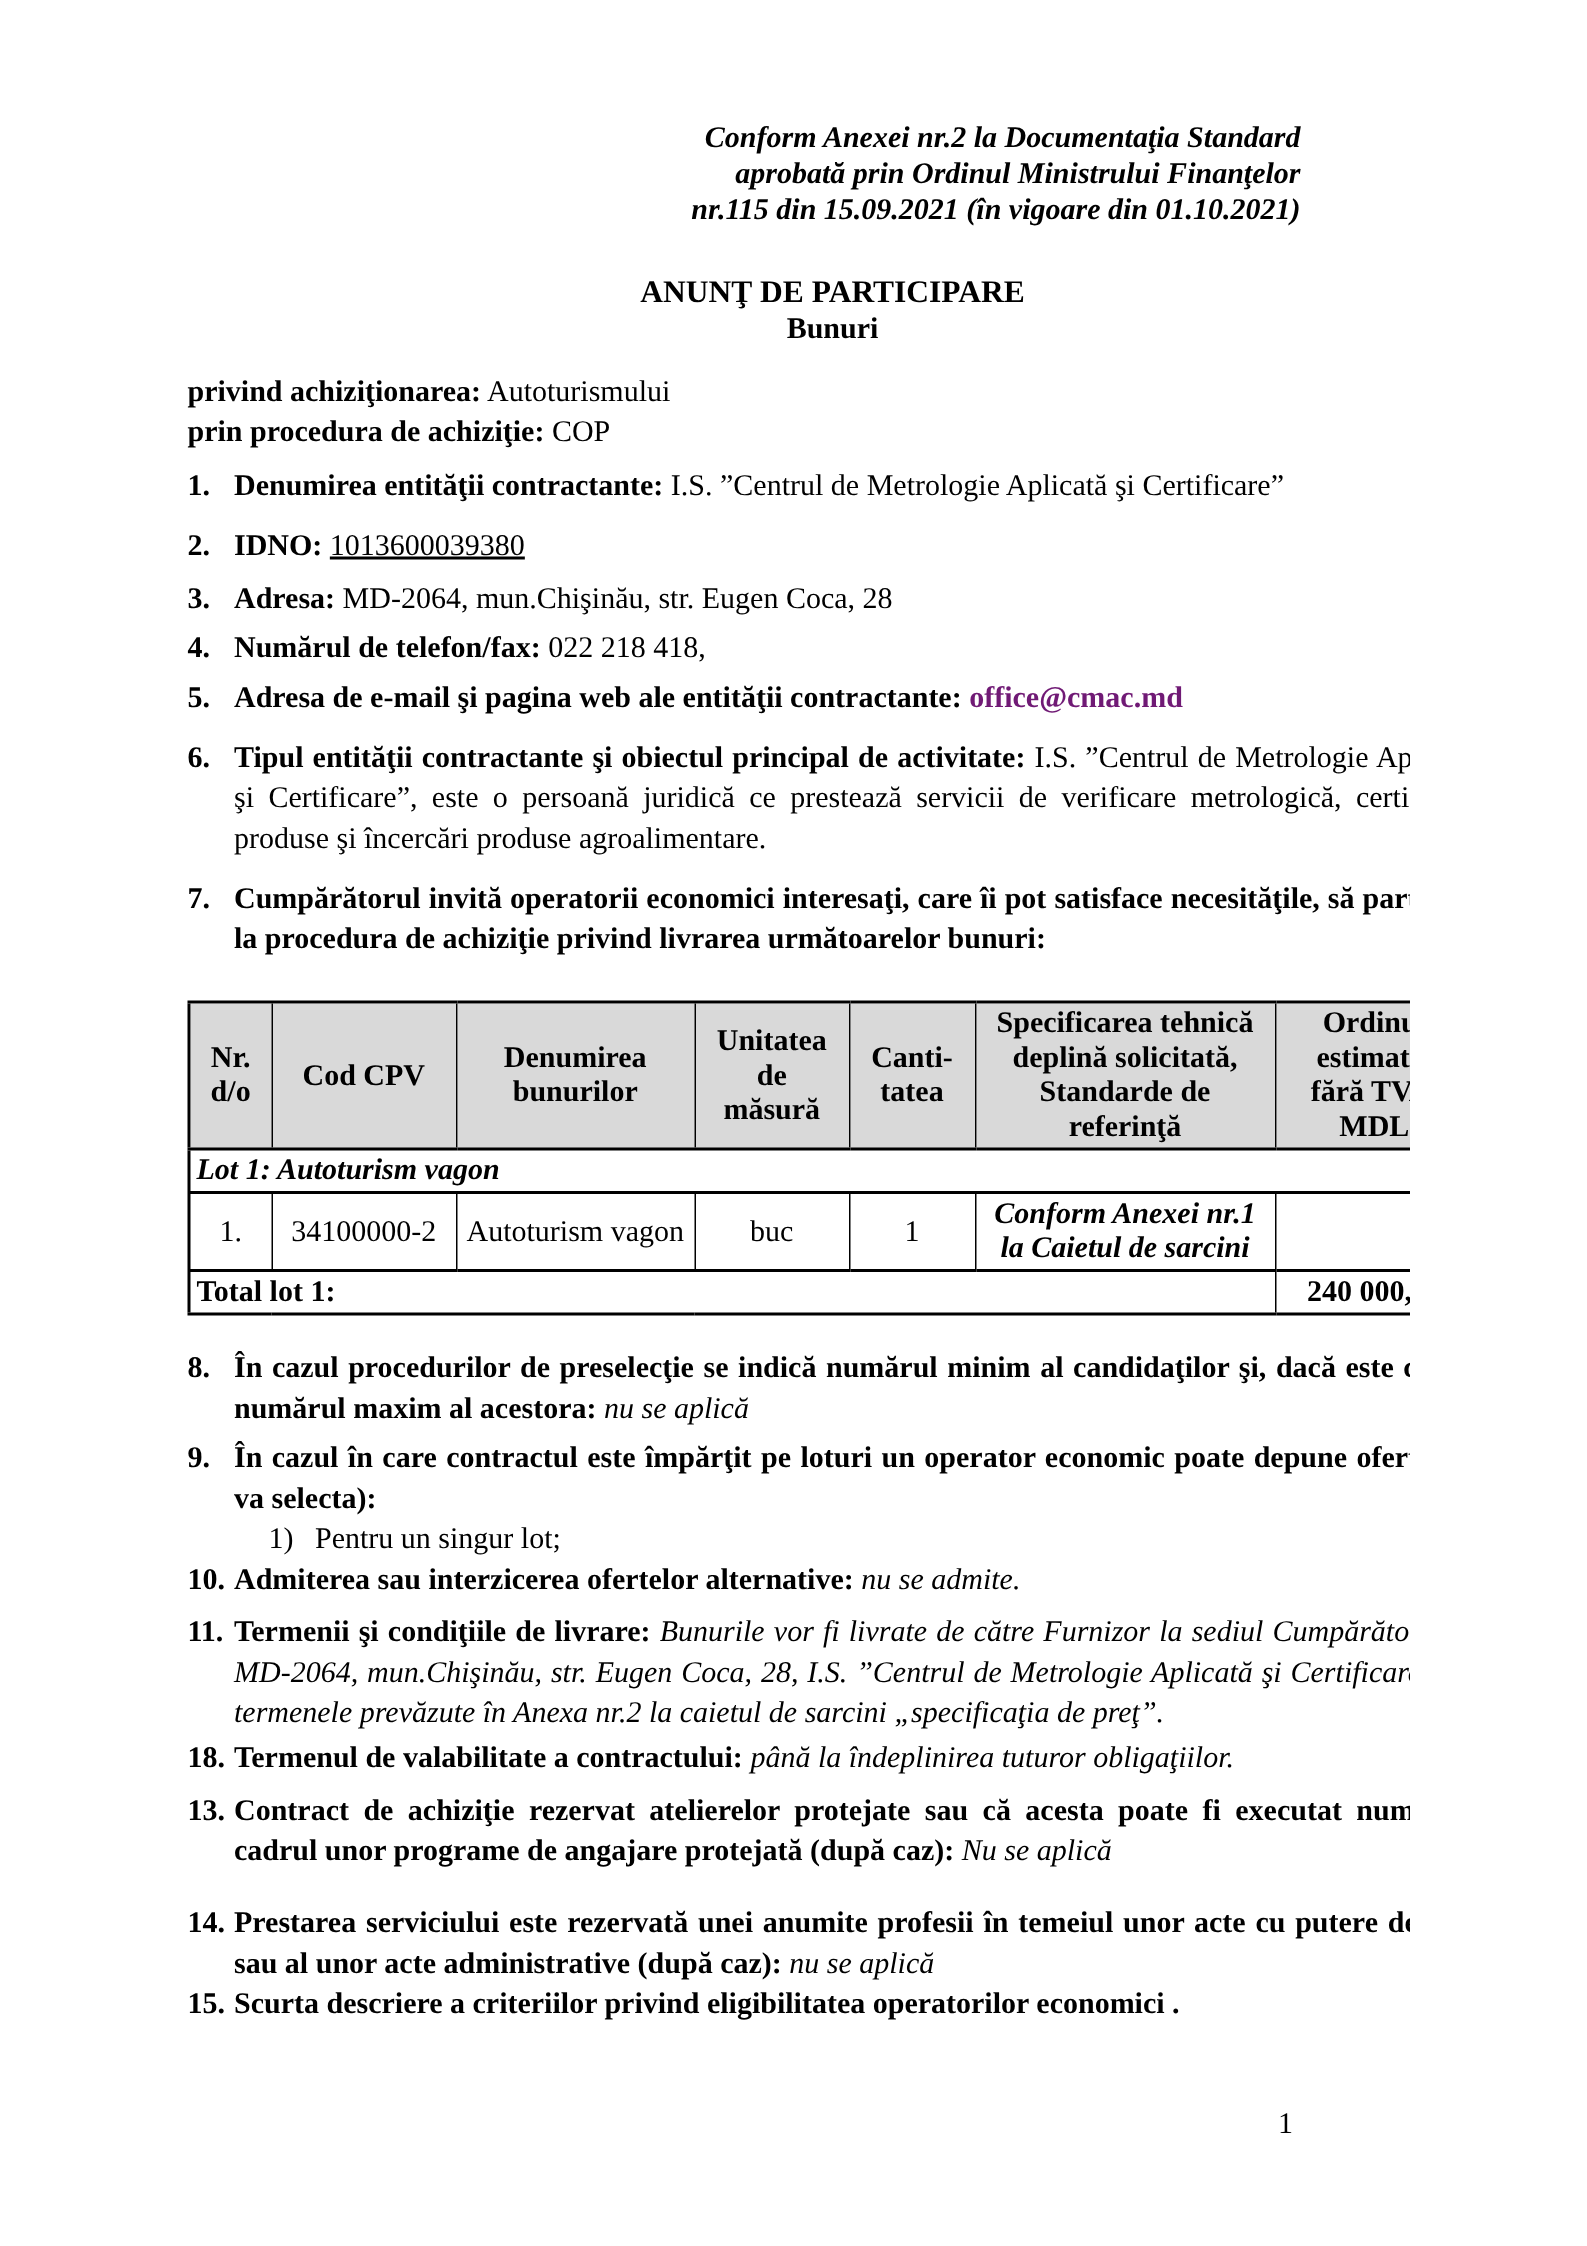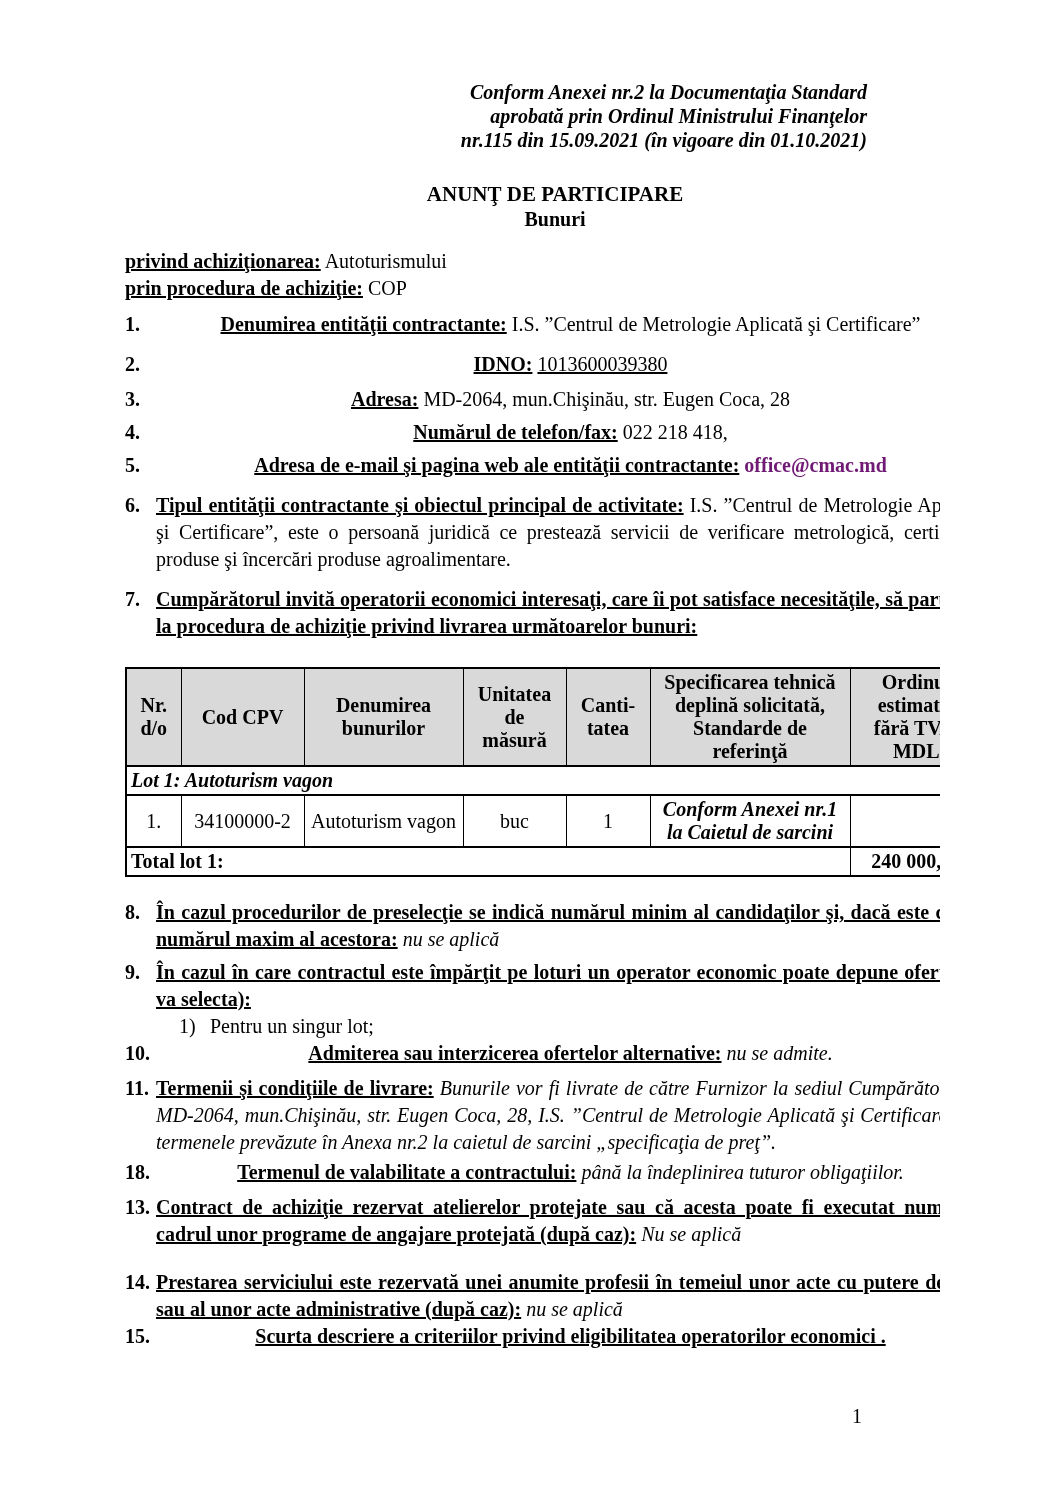--- a/index.html
+++ b/index.html
@@ -26,23 +26,23 @@
   .doc-title { font-weight: bold; font-size: 21px; line-height: 25px; }
   .doc-subtitle { font-weight: bold; font-size: 20px; line-height: 25px; }
   .intro { margin-top: 16px; font-size: 20px; line-height: 27px; }
   .intro b { font-weight: bold; }
   .item {
     display: flex;
     font-size: 20px;
     line-height: 27px;
   }
   .item .num { flex: 0 0 31px; font-weight: bold; }
-  .item .txt { flex: 1; text-align: center; }
+  .item .txt { flex: 1; }
   .item.justify .txt { text-align: justify; }
-  .lbl { font-weight: bold; text-decoration: underline; }
+  .lbl { font-weight: bold; }
   .it { font-style: italic; }
   .underline { text-decoration: underline; }
   a.mail-link { color: #701a75; font-weight: bold; cursor: pointer; }
   .sub-item { display: flex; margin-left: 54px; font-size: 20px; line-height: 27px; }
   .sub-item .sub-num { flex: 0 0 31px; }
 
   
   .m-i1 { margin-top: 9px; }
   .m8  { margin-bottom: 8px; }
   .m6  { margin-bottom: 6px; }

